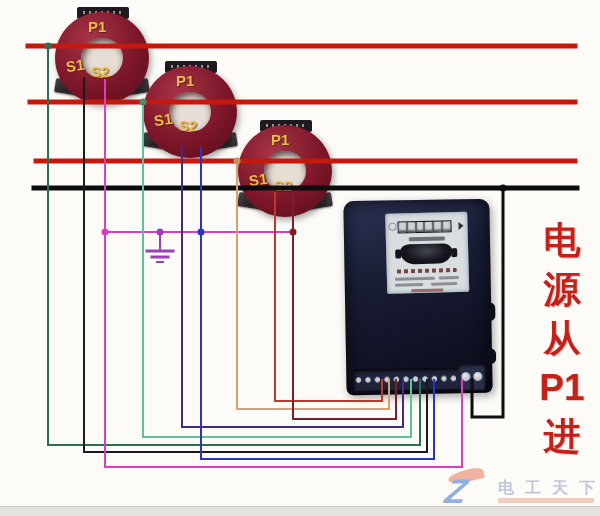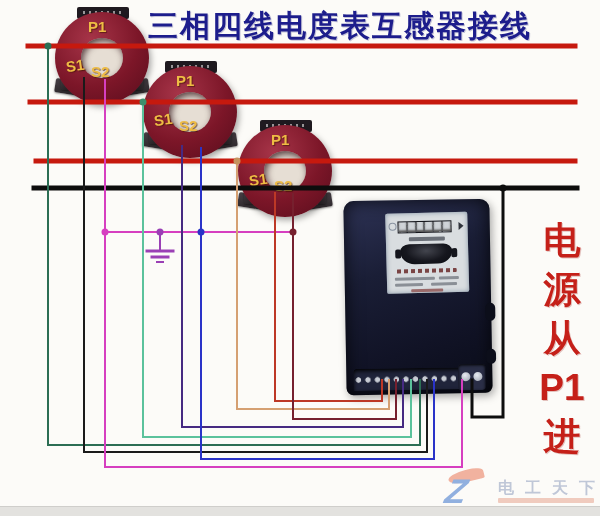--- a/index.html
+++ b/index.html
@@ -188,21 +188,20 @@
       <circle cx="48" cy="46" r="3.5" fill="#2c6e54"></circle>
       <circle cx="143" cy="102" r="3.5" fill="#3f8f6d"></circle>
       <circle cx="237" cy="161" r="3.5" fill="#c4925e"></circle>
       <circle cx="105" cy="232" r="3.5" fill="#d63fc0"></circle>
       <circle cx="160" cy="232" r="3.5" fill="#9a3fb5"></circle>
       <circle cx="201" cy="232" r="3.5" fill="#2a33c8"></circle>
       <circle cx="293" cy="232" r="3.5" fill="#76202e"></circle>
       <circle cx="503" cy="188" r="3.5" fill="#0d0d0d"></circle>
     </svg>
 
-  <div class="title">三相四线电度表互感器接线</div>
   <div class="side-note">
     <span>电</span>
     <span>源</span>
     <span>从</span>
     <span>P1</span>
     <span>进</span>
   </div>
 
   <div class="wm">
     <div class="wm-logo-red"></div>

